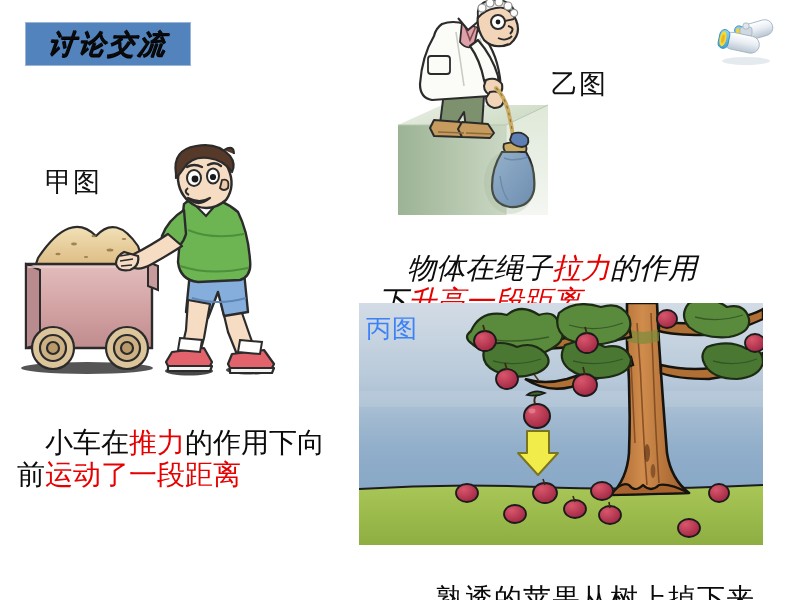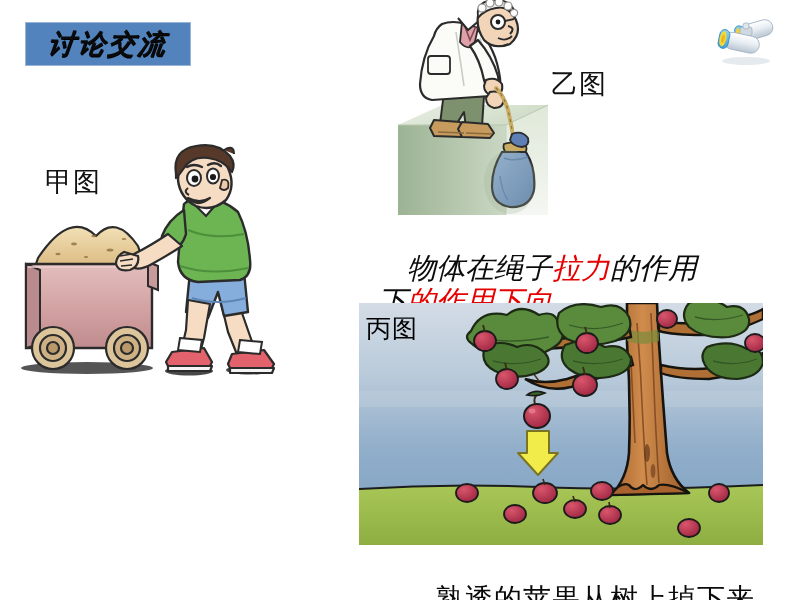--- a/index.html
+++ b/index.html
@@ -26,21 +26,21 @@
   
   #binoculars{position:absolute;left:710px;top:14px;width:72px;height:52px;}
 
   
   .fig-label{
     position:absolute;font-family:"Liberation Serif","DejaVu Serif",serif;
     font-size:27px;color:#111;white-space:nowrap;letter-spacing:1px;
   }
   #label-jia{left:45px;top:164px;text-align:right;}
   #label-yi{left:551px;top:66px;}
-  #label-bing{left:366px;top:312px;font-size:25px;color:#000000;}
+  #label-bing{left:366px;top:312px;font-size:25px;color:#3b82f6;}
 
   
   .caption{
     position:absolute;font-family:"Liberation Serif","DejaVu Serif",serif;
     line-height:1.12;color:#0b0b0b;white-space:pre-wrap;
   }
   .caption .hl{color:#e60000;}
   #caption-jia{left:17px;top:396px;width:330px;font-size:28px;}
   #caption-yi{left:378px;top:220px;width:400px;font-size:29px;font-style:italic;}
   #caption-bing{left:404px;top:552px;width:380px;font-size:28px;letter-spacing:1px;}
@@ -196,20 +196,24 @@
 
       <path d="M175 27 Q182 23 190 27" stroke="#2b2b2b" stroke-width="2.4" fill="none" stroke-linecap="round"></path>
       <path d="M196 25 Q203 21 209 26" stroke="#2b2b2b" stroke-width="2.4" fill="none" stroke-linecap="round"></path>
 
       <path d="M176 48 Q171 52 177 55" stroke="#2b2b2b" stroke-width="2" fill="none"></path>
 
       <path d="M176 58 Q186 68 198 58 Q188 64 176 58 Z" fill="#ffffff" stroke="#2b2b2b" stroke-width="2.2" stroke-linejoin="round"></path>
     </svg>
   </div>
 
+  <div class="caption" id="caption-jia">
+    <span>小车在</span><span class="hl">推力</span><span>的作用下向
+前</span><span class="hl">运动了一段距离</span>
+  </div>
 
   <div class="fig-label" id="label-yi">乙图</div>
 
   <div id="scene-yi">
     <svg width="210" height="215" viewBox="0 0 210 215">
       <defs>
         <linearGradient id="platTop" x1="0" y1="0" x2="1" y2="0.4">
           <stop offset="0%" stop-color="#e9efe4"></stop>
           <stop offset="100%" stop-color="#cfdcc6"></stop>
         </linearGradient>
@@ -294,21 +298,21 @@
                Q138 168 128 152 Z" fill="url(#sackG)" stroke="#2b2b2b" stroke-width="2.2" stroke-linejoin="round"></path>
       <path d="M106 158 Q116 162 130 157" stroke="#5c7eb0" stroke-width="1.6" fill="none"></path>
       <path d="M102 176 Q104 192 110 200" stroke="#5c7eb0" stroke-width="1.4" fill="none"></path>
 
       <ellipse cx="112" cy="182" rx="26" ry="32" fill="#9aae93" opacity=".25"></ellipse>
     </svg>
   </div>
 
   <div class="caption" id="caption-yi">
     <span>物体在绳子</span><span class="hl">拉力</span><span>的作用
-下</span><span class="hl">的作用下向</span>
+下</span><span class="hl">升高一段距离</span>
   </div>
 
   <div id="scene-bing">
     <svg width="404" height="242" viewBox="0 0 404 242" preserveAspectRatio="none">
       <defs>
         <linearGradient id="skyG" x1="0" y1="0" x2="0" y2="1">
           <stop offset="0%" stop-color="#d3dce6"></stop>
           <stop offset="30%" stop-color="#b9cada"></stop>
           <stop offset="60%" stop-color="#91aeca"></stop>
           <stop offset="100%" stop-color="#7ba0c3"></stop>

